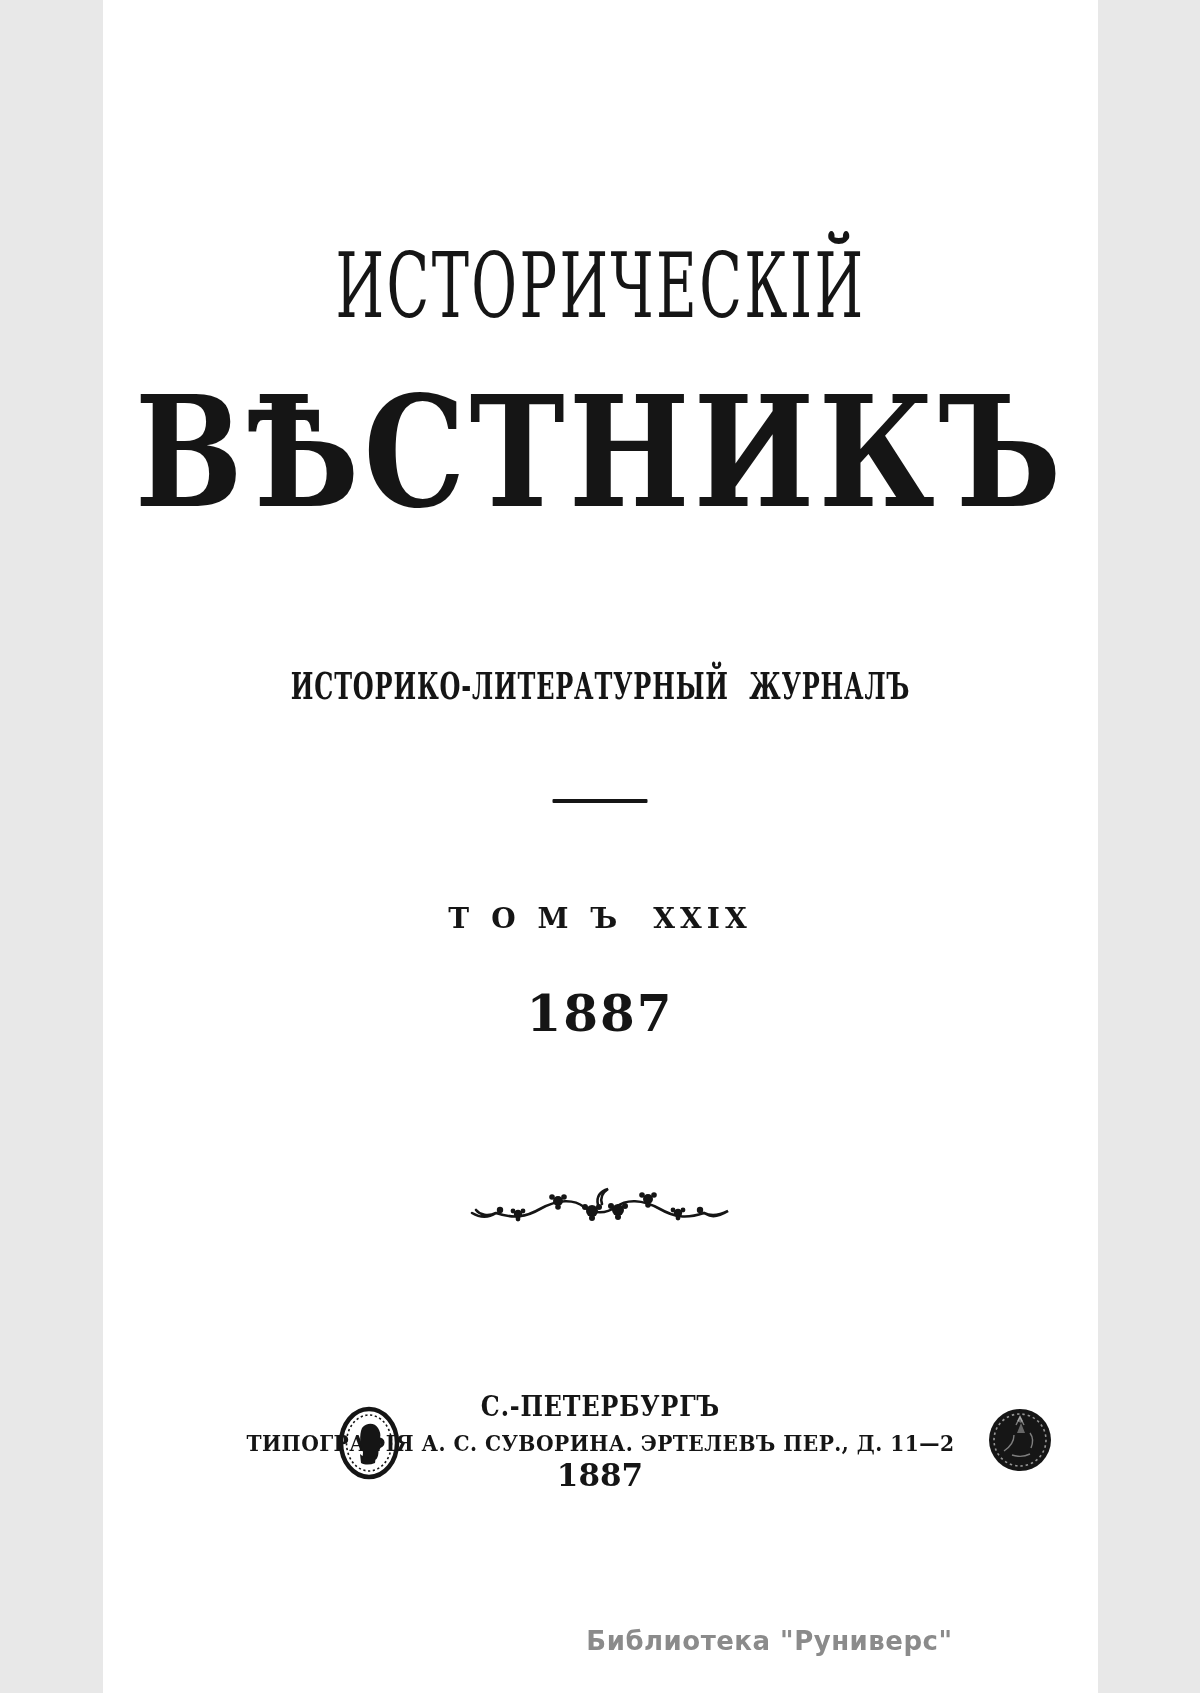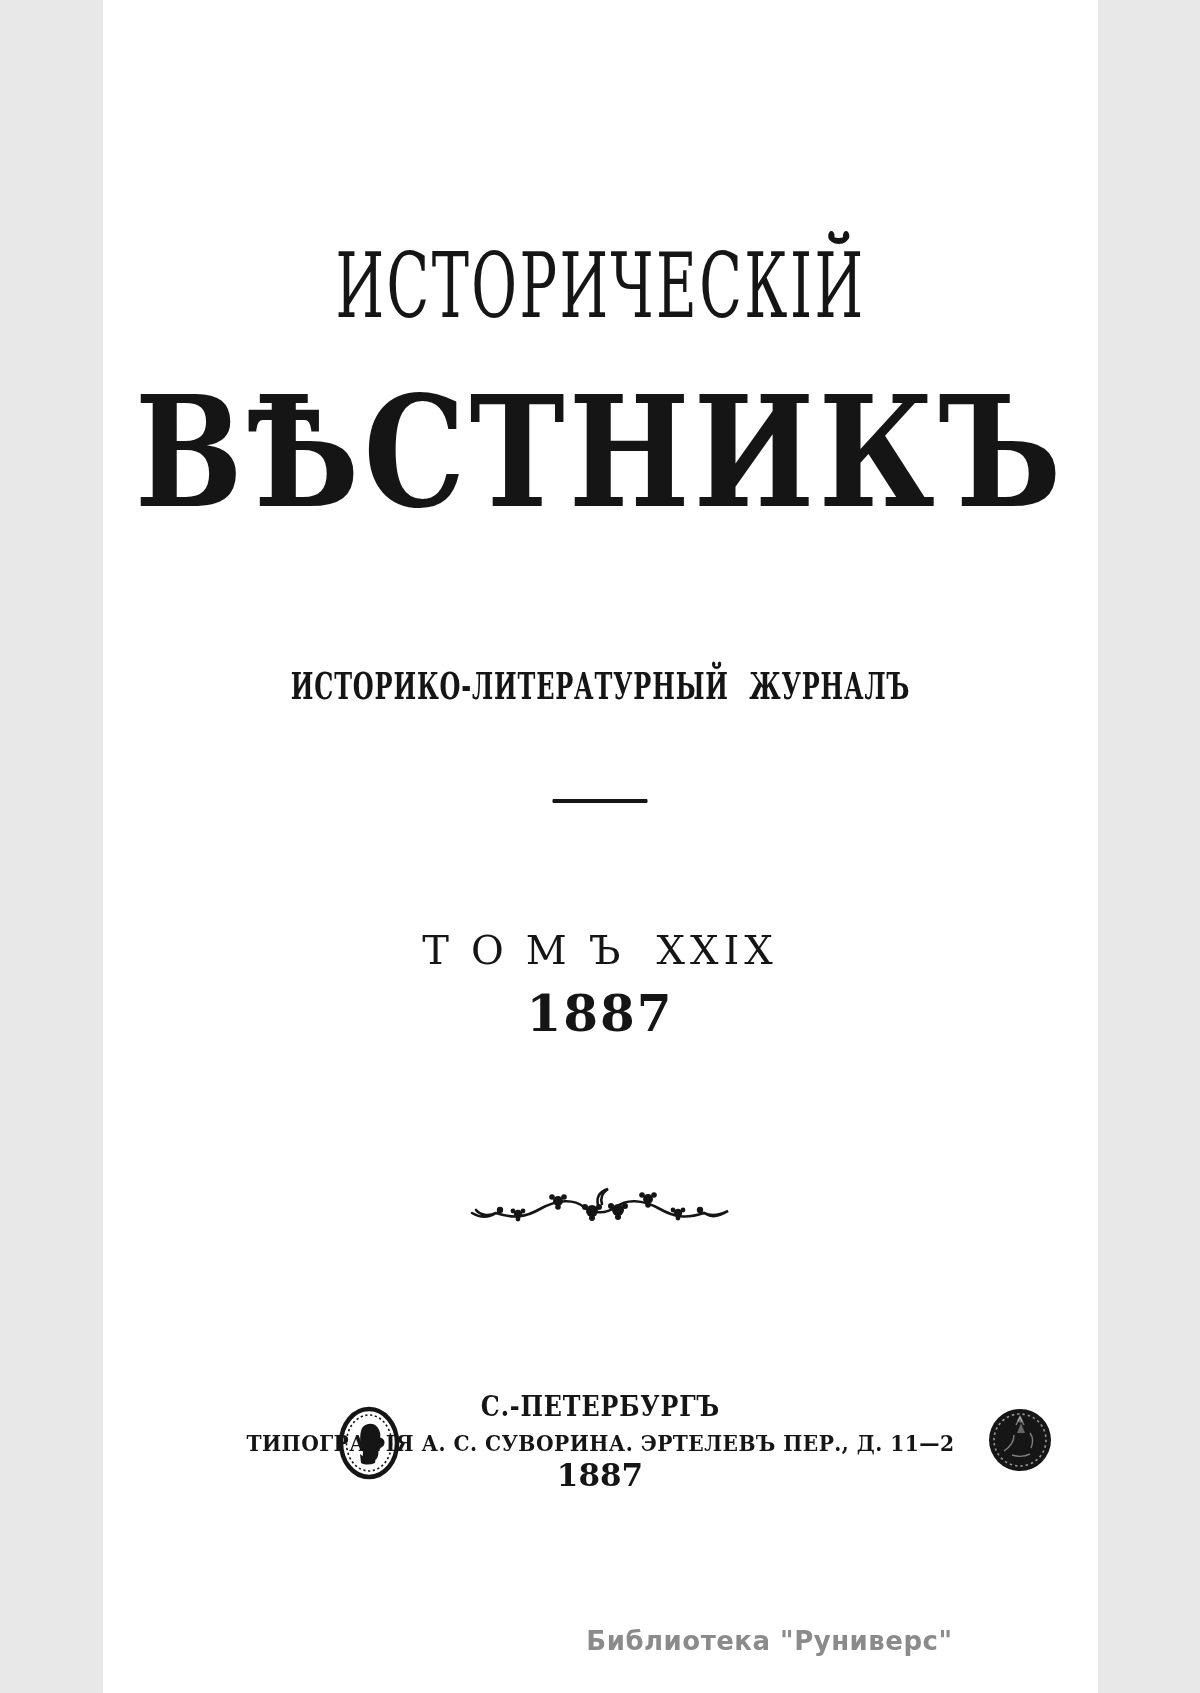--- a/index.html
+++ b/index.html
@@ -27,21 +27,21 @@
   .subtitle{
     top:664px;
     font-size:30px;font-weight:700;letter-spacing:1px;word-spacing:14px;line-height:1.2;
     transform:scale(0.8,1.25);transform-origin:top center;
   }
   .rule{
     position:absolute;top:799px;left:50%;
     width:95px;height:4px;background:#151515;border-radius:1px;
     transform:translateX(-50%);
   }
-  .volume{top:928px;font-size:40px;font-weight:400;line-height:1.1;}
+  .volume{top:904px;font-size:28px;font-weight:700;line-height:1.1;}
   .volume .vlabel{letter-spacing:22px;margin-right:14px;}
   .volume .vnumber{letter-spacing:5px;}
   .year-big{top:988px;font-size:50px;font-weight:700;letter-spacing:2px;line-height:1.05;}
 
   .ornament{position:absolute;top:1183px;left:50%;transform:translateX(-50%);}
 
   .imprint-city{
     top:1392px;font-size:28px;font-weight:700;letter-spacing:1px;line-height:1.1;
     transform:scaleX(0.85);transform-origin:top center;
   }

